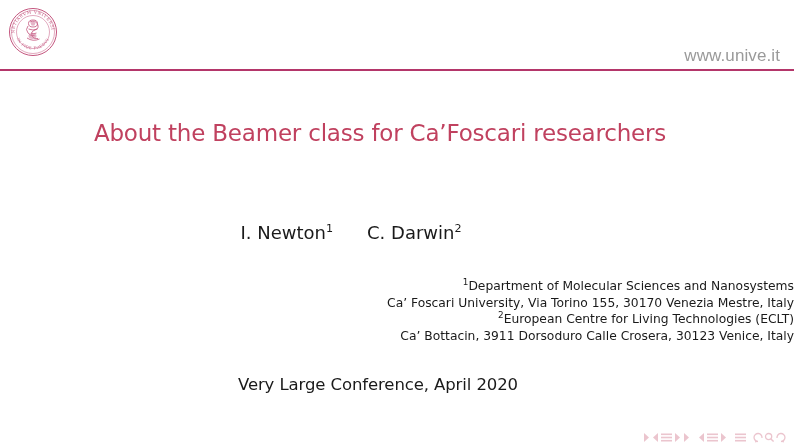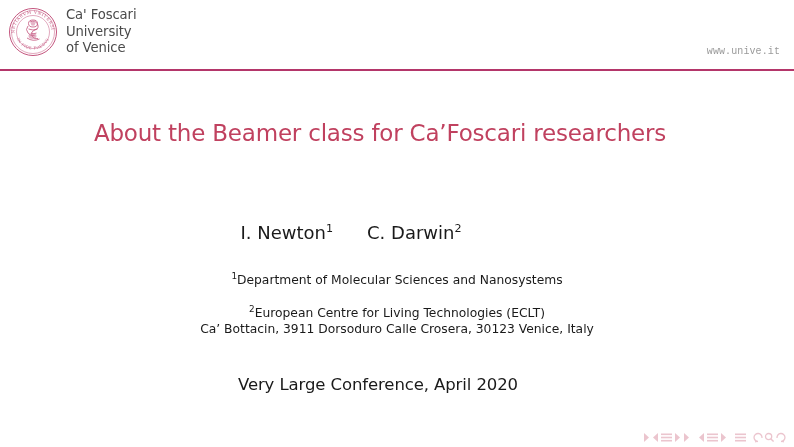--- a/index.html
+++ b/index.html
@@ -49,22 +49,22 @@
     color: #4a4a4a;
     letter-spacing: -0.1px;
     padding-top: 3px;
   }
   .brand-text div { white-space: nowrap; }
 
   .site-url {
     position: absolute;
     right: 14px;
     top: 46px;
-    font-family: Liberation Mono, monospace;
-    font-size: 10px;
+    font-family: Liberation Sans, sans-serif;
+    font-size: 17px;
     color: #9a9a9a;
     letter-spacing: 0.1px;
   }
   .header-rule {
     position: absolute;
     left: 0;
     top: 69px;
     width: 794px;
     height: 2px;
     background: #b4366a;
@@ -113,31 +113,31 @@
   .author sup {
     font-size: 0.62em;
     vertical-align: super;
     line-height: 0;
   }
 
   
   .affils {
     position: absolute;
     left: 0;
-    top: 272px;
+    top: 278px;
     width: 794px;
-    text-align: center;
+    text-align: right;
   }
   .affil {
     font-family: "DejaVu Sans", sans-serif;
     font-size: 12.3px;
     line-height: 16.5px;
     color: #1a1a1a;
   }
-  .affil + .affil { margin-top: 16px; }
+  .affil + .affil { }
   .affil .mark {
     font-size: 0.72em;
     vertical-align: super;
     line-height: 0;
   }
   .affil .org { white-space: nowrap; }
   .affil .addr { white-space: nowrap; }
 
   
   .venue {
@@ -202,43 +202,39 @@
             <path d="M46 52 q6 3 11 0"></path>
             <path d="M38 62 q12 8 25 2"></path>
           </g>
           <g fill="#d07a9c" opacity="0.55">
             <circle cx="50" cy="33" r="4.5"></circle>
             <ellipse cx="49" cy="58" rx="8" ry="6"></ellipse>
           </g>
         </svg>
       </div>
 
-      <div class="brand-text">
-        <div>Ca' Foscari</div>
-        <div>University</div>
-        <div>of Venice</div>
-      </div>
     </div>
 
     <div class="site-url">www.unive.it</div>
     <div class="header-rule"></div>
   </div>
 
   <div class="titleblock">
     <div class="title">About the Beamer class for Ca’Foscari researchers</div>
   </div>
 
   <div class="authors">
     <span class="author"><span>I. Newton</span><sup>1</sup></span><span class="author"><span>C. Darwin</span><sup>2</sup></span>
   </div>
 
   <div class="affils">
 
     <div class="affil">
       <div class="org"><span class="mark">1</span><span>Department of Molecular Sciences and Nanosystems</span></div>
+      <div class="addr">Ca’ Foscari University, Via Torino 155, 30170 Venezia Mestre, Italy</div>
     </div>
 
     <div class="affil">
       <div class="org"><span class="mark">2</span><span>European Centre for Living Technologies (ECLT)</span></div>
       <div class="addr">Ca’ Bottacin, 3911 Dorsoduro Calle Crosera, 30123 Venice, Italy</div>
     </div>
   </div>
 
   <div class="venue">Very Large Conference, April 2020</div>
 

